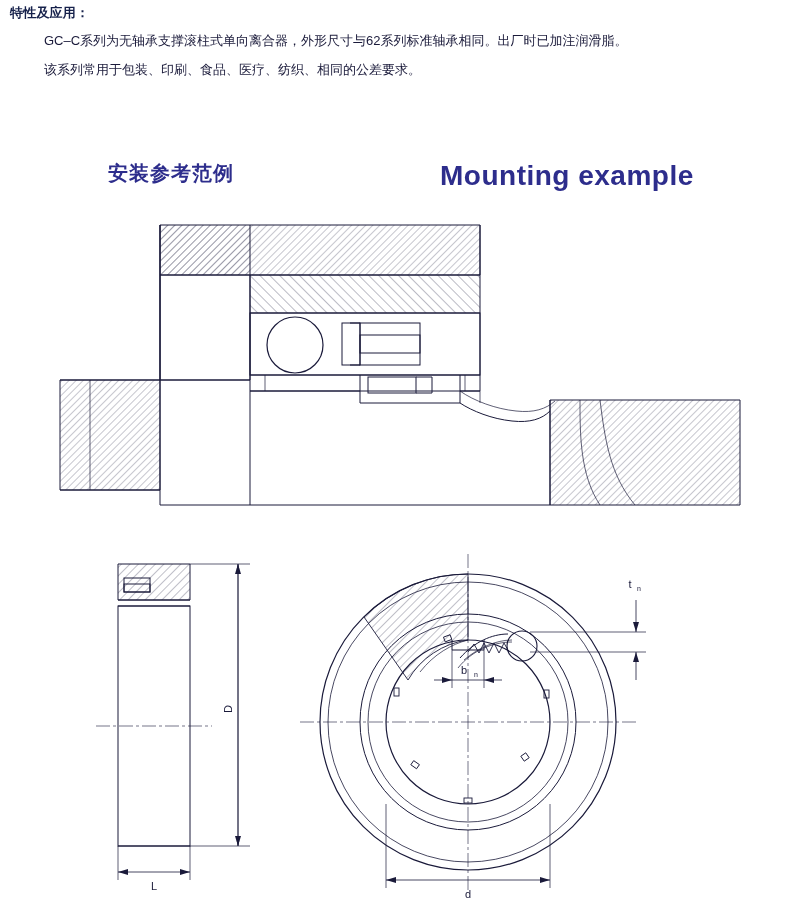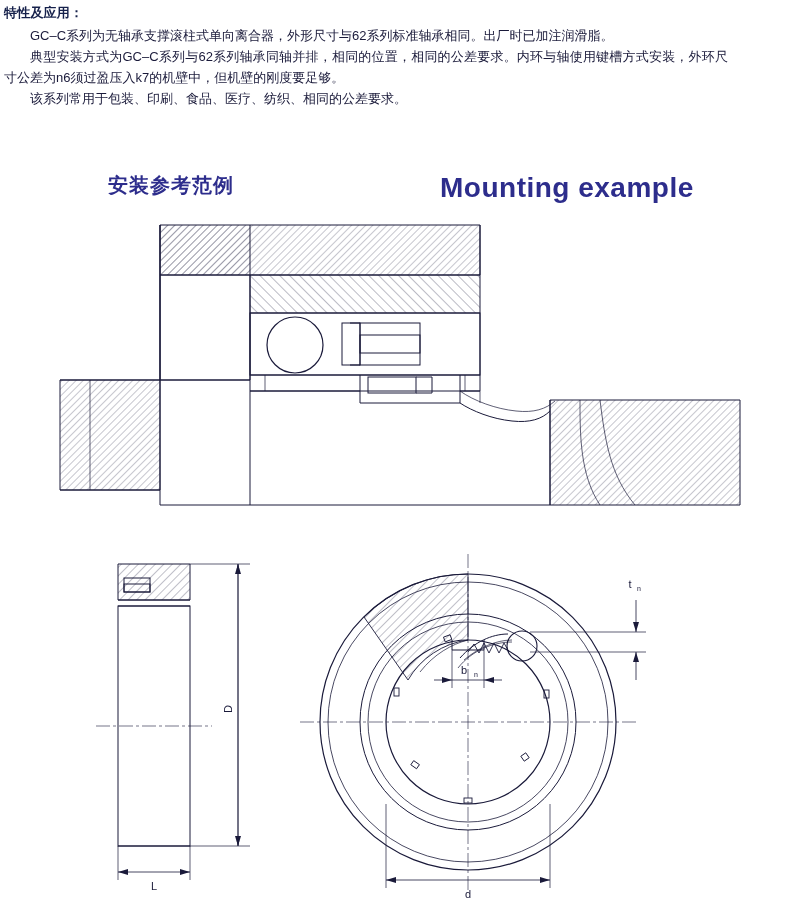--- a/index.html
+++ b/index.html
@@ -17,46 +17,46 @@
   }
   .page {
     position: relative;
     width: 800px;
     height: 916px;
   }
 
   
   .text-block {
     position: absolute;
-    left: 0;
+    left: 6px;
     top: 0;
     width: 732px;
     padding: 4px 4px 0 4px;
     box-sizing: border-box;
   }
   .heading {
     font-size: 13px;
     font-weight: bold;
     color: #16214b;
     margin: 0 0 3px 0;
     letter-spacing: 0.2px;
   }
   .para {
     font-size: 13px;
     line-height: 21px;
     color: #1a1a3a;
-    margin: 0;
+    margin: 8px;
     text-indent: 2em;
     text-align: justify;
   }
 
   
   .titles {
     position: absolute;
-    top: 172px;
+    top: 160px;
     left: 0;
     width: 724px;
     height: 34px;
   }
   .title-cn {
     position: absolute;
     left: 108px;
     top: 0;
     font-size: 20px;
     font-weight: bold;
@@ -105,21 +105,20 @@
   }
 </style>
 </head>
 <body>
 
 <div class="page">
 
   <div class="text-block">
     <p class="heading">特性及应用：</p>
     <p class="para">GC–C系列为无轴承支撑滚柱式单向离合器，外形尺寸与62系列标准轴承相同。出厂时已加注润滑脂。</p>
-    <p class="para">典型安装方式为GC–C系列与62系列轴承同轴并排，相同的位置，相同的公差要求。内环与轴使用键槽方式安装，外环尺寸公差为n6须过盈压入k7的机壁中，但机壁的刚度要足够。</p>
     <p class="para">该系列常用于包装、印刷、食品、医疗、纺织、相同的公差要求。</p>
   </div>
 
   <div class="titles">
     <div class="title-cn">安装参考范例</div>
     <div class="title-en">Mounting example</div>
   </div>
 
   <div class="drawing-top">
     <svg width="680" height="320" viewBox="0 0 680 320">

